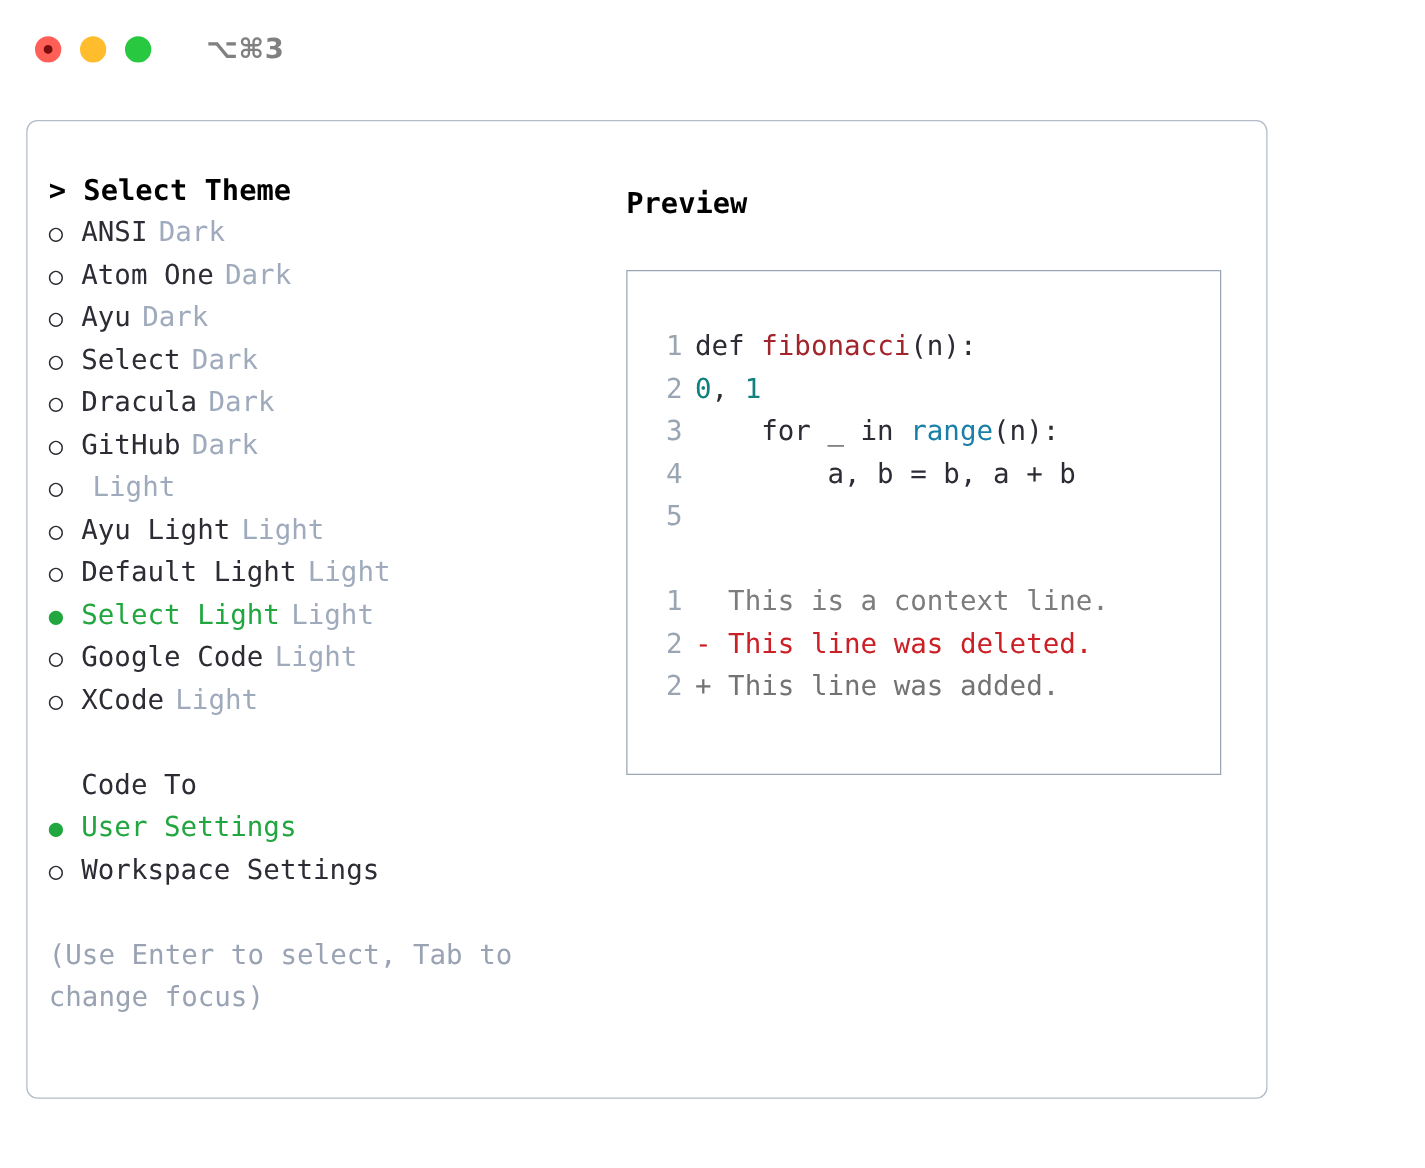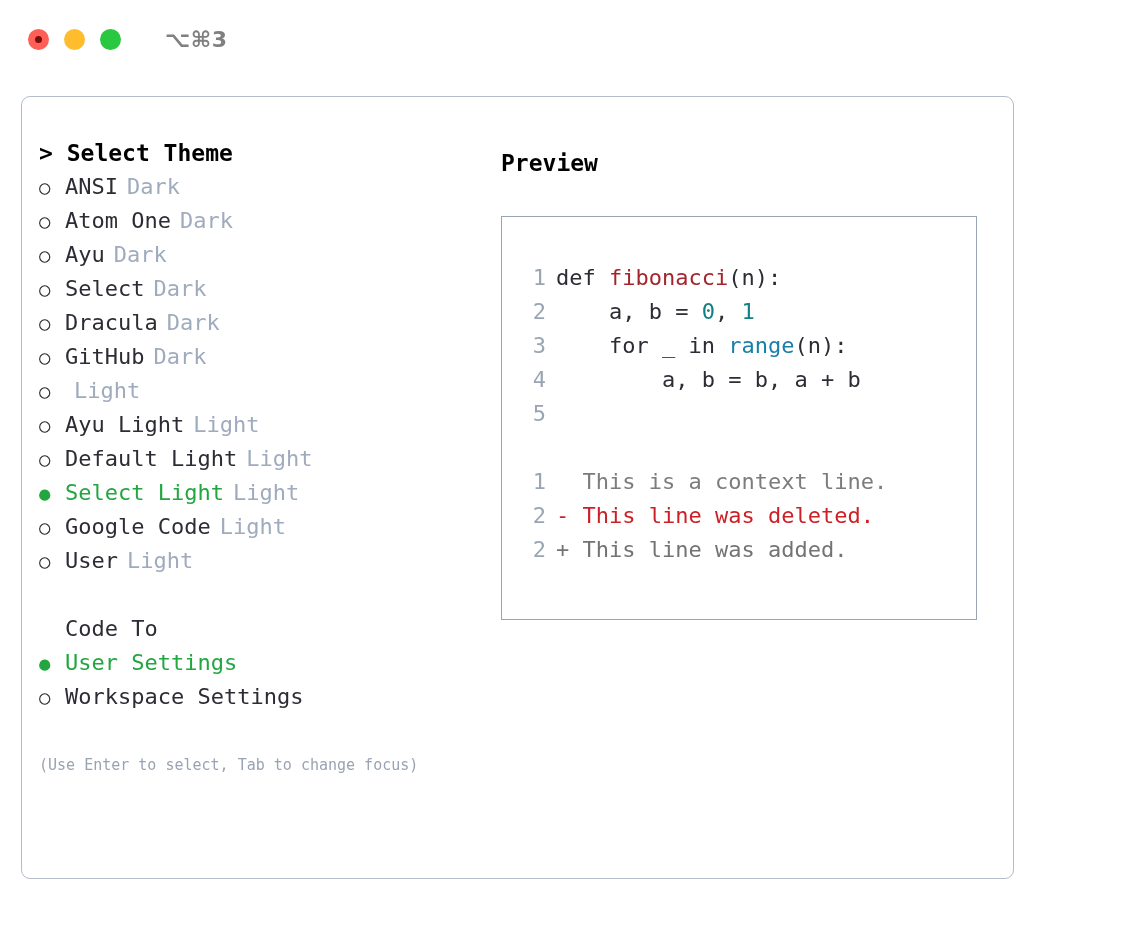--- a/index.html
+++ b/index.html
@@ -108,21 +108,21 @@
   .applyto-block { margin-top: 34px; }
   .applyto-title {
     font-size: 22px;
     color: #2c2c34;
     line-height: 34px;
     padding-left: 26px;
     white-space: pre;
   }
   .hint {
     margin-top: 34px;
-    font-size: 15px;
+    font-size: 22px;
     color: #9aa3b3;
     line-height: 34px;
     width: 410px;
   }
 
   
   .right-col {
     position: absolute;
     left: 479px; top: 49px;
     width: 490px;
@@ -192,40 +192,40 @@
           <div class="theme-row"><span class="bullet">○</span><span class="theme-name">Atom One</span><span class="theme-badge">Dark</span></div>
           <div class="theme-row"><span class="bullet">○</span><span class="theme-name">Ayu</span><span class="theme-badge">Dark</span></div>
           <div class="theme-row"><span class="bullet">○</span><span class="theme-name">Select</span><span class="theme-badge">Dark</span></div>
           <div class="theme-row"><span class="bullet">○</span><span class="theme-name">Dracula</span><span class="theme-badge">Dark</span></div>
           <div class="theme-row"><span class="bullet">○</span><span class="theme-name">GitHub</span><span class="theme-badge">Dark</span></div>
           <div class="theme-row"><span class="bullet">○</span><span class="theme-badge">Light</span></div>
           <div class="theme-row"><span class="bullet">○</span><span class="theme-name">Ayu Light</span><span class="theme-badge">Light</span></div>
           <div class="theme-row"><span class="bullet">○</span><span class="theme-name">Default Light</span><span class="theme-badge">Light</span></div>
           <div class="theme-row selected"><span class="bullet sel">●</span><span class="theme-name">Select Light</span><span class="theme-badge">Light</span></div>
           <div class="theme-row"><span class="bullet">○</span><span class="theme-name">Google Code</span><span class="theme-badge">Light</span></div>
-          <div class="theme-row"><span class="bullet">○</span><span class="theme-name">User</span><span class="theme-badge">Light</span></div>
+          <div class="theme-row"><span class="bullet">○</span><span class="theme-name">XCode</span><span class="theme-badge">Light</span></div>
         </div>
 
       <div class="applyto-block">
         <div class="applyto-title">Code To</div>
         <div id="applyto-list">
             <div class="theme-row selected"><span class="bullet sel">●</span><span class="theme-name">User Settings</span></div>
             <div class="theme-row"><span class="bullet">○</span><span class="theme-name">Workspace Settings</span></div>
           </div>
       </div>
 
       <div class="hint">(Use Enter to select, Tab to change focus)</div>
     </div>
 
     <div class="right-col">
       <div class="preview-title">Preview</div>
       <div class="code-box">
         <div id="code-lines">
             <div class="code-line"><span class="ln">1</span><span class="code-text">def </span><span class="tok-fn">fibonacci</span><span class="code-text">(n):</span></div>
-            <div class="code-line"><span class="ln">2</span><span class="code-text">    a, b = </span><span class="tok-num">0</span><span class="code-text">, </span><span class="tok-num">1</span></div>
+            <div class="code-line"><span class="ln">2</span><span class="tok-num">0</span><span class="code-text">, </span><span class="tok-num">1</span></div>
             <div class="code-line"><span class="ln">3</span><span class="code-text">    for _ in </span><span class="tok-call">range</span><span class="code-text">(n):</span></div>
             <div class="code-line"><span class="ln">4</span><span class="code-text">        a, b = b, a + b</span></div>
             <div class="code-line"><span class="ln">5</span></div>
           </div>
         <div class="spacer-line"></div>
         <div id="diff-lines">
             <div class="code-line"><span class="ln">1</span><span class="diff-ctx">  This is a context line.</span></div>
             <div class="code-line"><span class="ln">2</span><span class="diff-del">- This line was deleted.</span></div>
             <div class="code-line"><span class="ln">2</span><span class="diff-add">+ This line was added.</span></div>
           </div>

